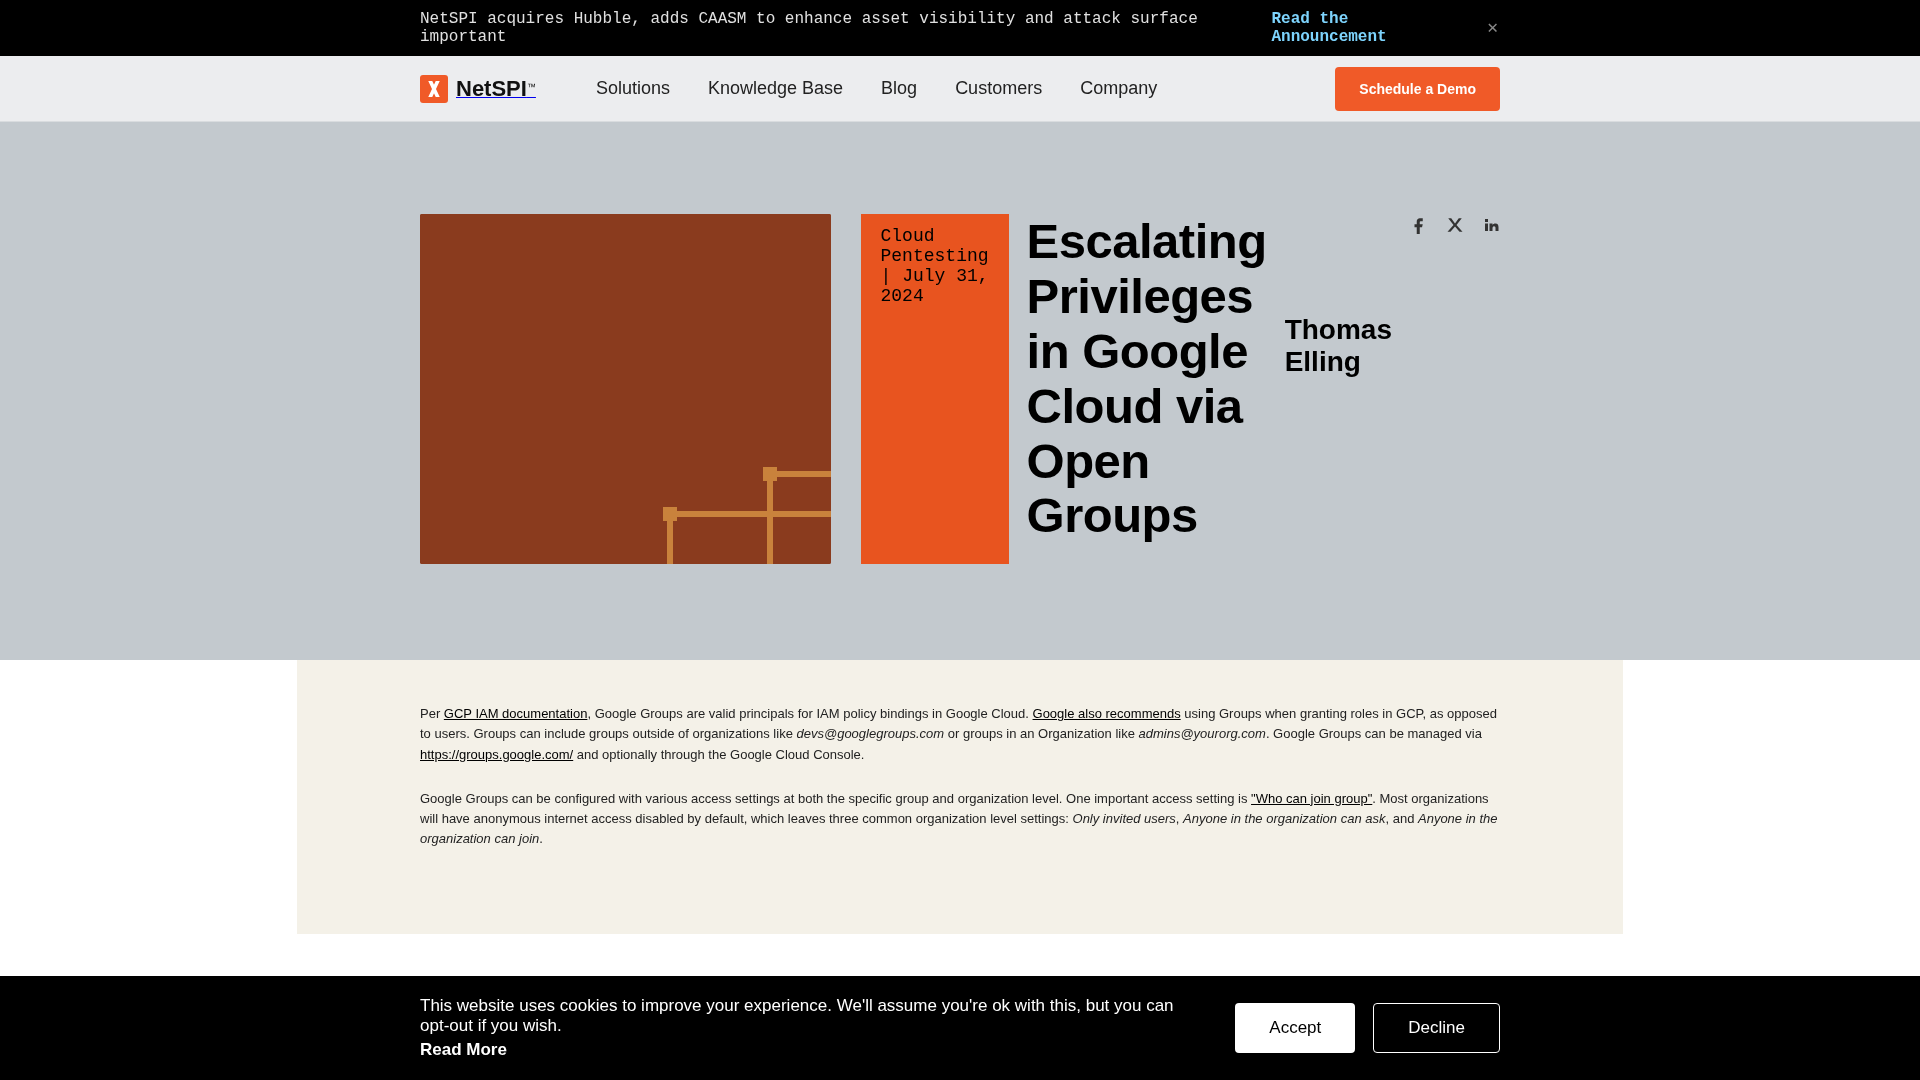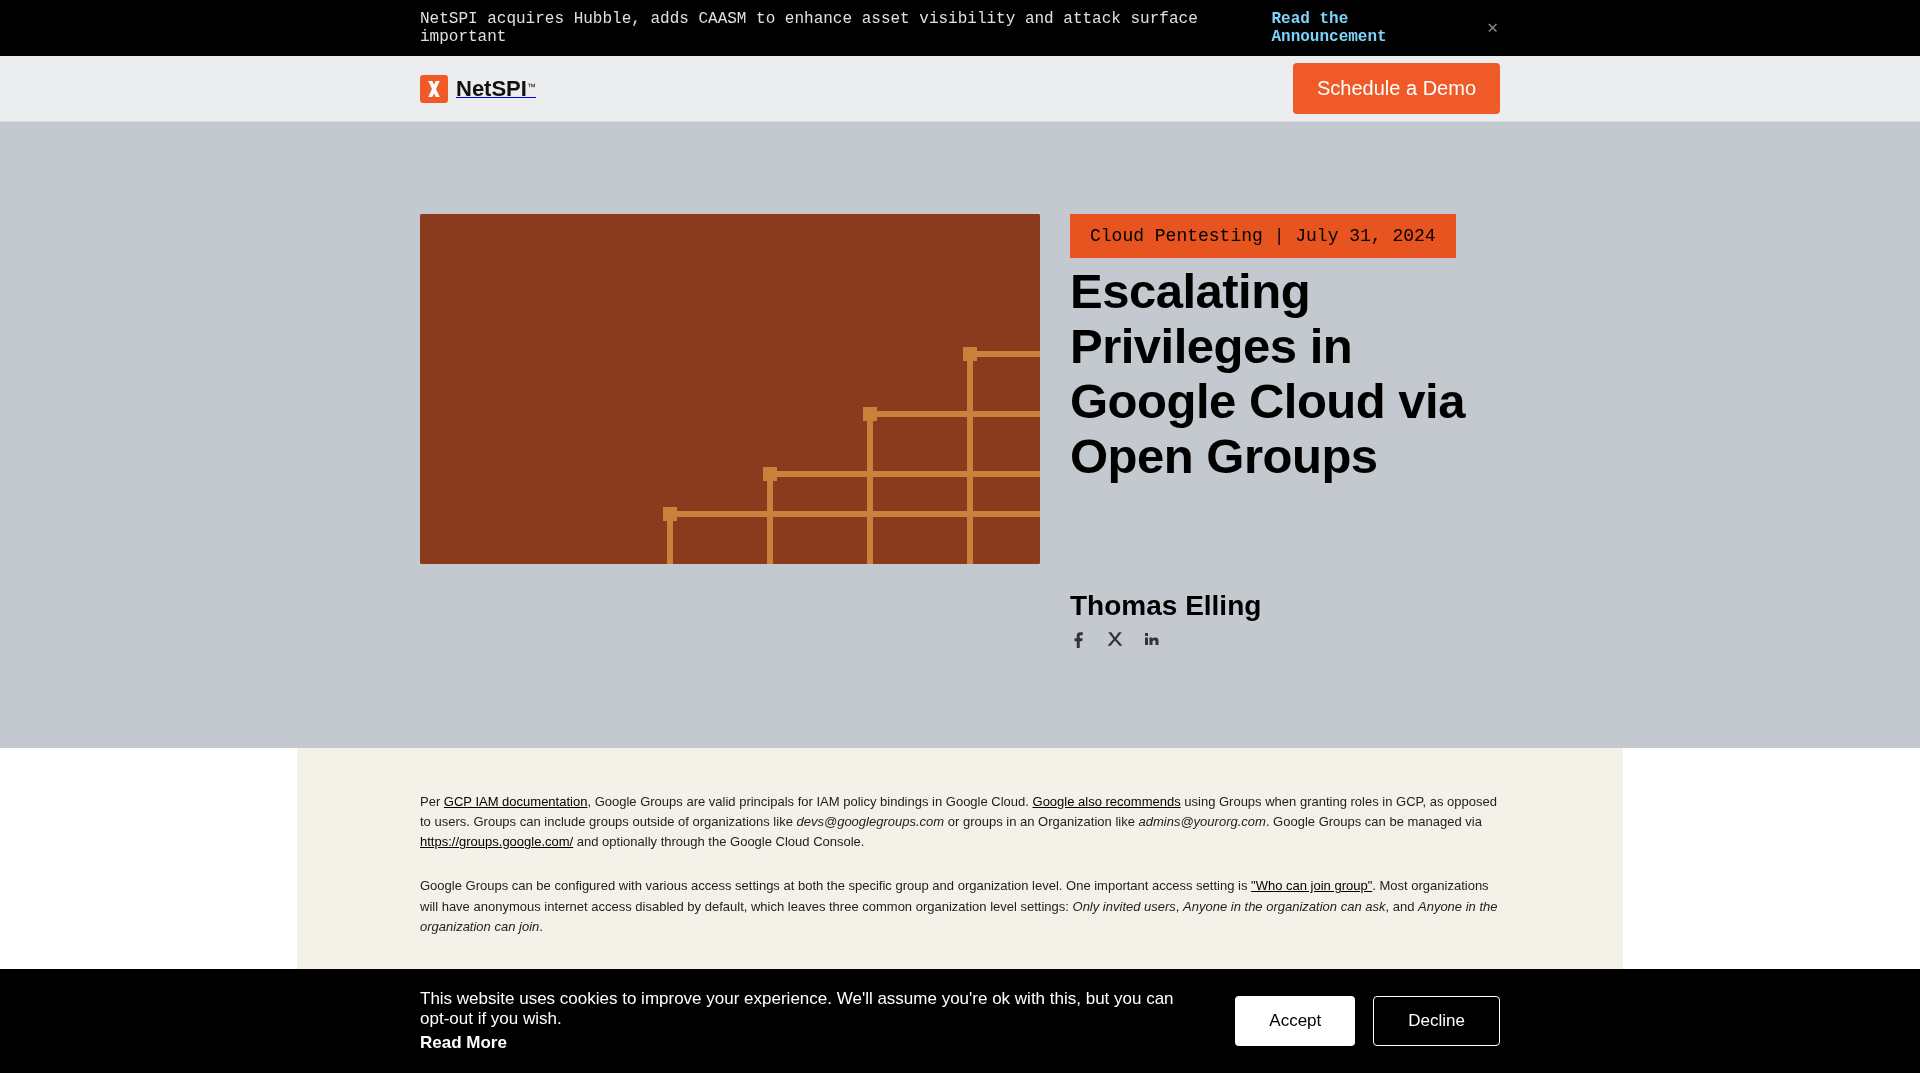--- a/index.html
+++ b/index.html
@@ -101,24 +101,24 @@
     display: flex; gap: 38px; margin-left: 60px;
   }
   .nav-links a {
     color: #222; text-decoration: none; font-size: 18px;
     font-weight: 400;
   }
   .nav-left { display: flex; align-items: center; }
   .cta-button {
     background: var(--orange);
     color: #fff;
-    font-weight: 400;
+    font-weight: 700;
     border: none;
     padding: 14px 24px;
-    font-size: 20px;
+    font-size: 14px;
     border-radius: 4px;
     cursor: pointer;
   }
 
   
   .hero {
     width: 100%;
     display: flex;
     justify-content: center;
     background: var(--header-gray);
@@ -142,22 +142,21 @@
     height: 350px;
     background: var(--brown-bg);
     position: relative;
     overflow: hidden;
     border-radius: 2px;
   }
   .hero-graphic svg { position: absolute; top:0; left:0; }
   .hero-meta {
     flex: 1;
     display: flex;
-    flex-direction: column;
-    gap: 6px;
+    gap: 18px;
   }
   .tag-pill {
     display: inline-block;
     background: var(--orange-darker);
     color: #000;
     font-family: "Courier New", monospace;
     padding: 12px 20px;
     font-size: 18px;
     width: fit-content;
   }
@@ -200,21 +199,21 @@
     line-height: 1.56;
     color: var(--text-body);
   }
   .body-inner p { margin: 0 0 24px 0; }
   .body-inner a { color: #000; text-decoration: underline; }
   .body-inner em { font-style: italic; }
 
   
   .cookie-banner {
     position: fixed;
-    left: 0; right: 0; bottom: 7px;
+    left: 0; right: 0; bottom: 0;
     background: #000;
     color: #fff;
     display: flex;
     align-items: center;
     justify-content: space-between;
     padding: 20px 420px;
     font-size: 17px;
   }
   .cookie-text { max-width: 760px; }
   .cookie-text .readmore {
@@ -245,20 +244,27 @@
   </div>
 </div>
 
 <nav class="navbar">
   <div class="navbar-inner">
     <div class="nav-left">
       <a href="#" class="brand">
         <span class="brand-mark"></span>
         <span><span class="brand-name">NetSPI</span><span class="brand-tm">™</span></span>
       </a>
+      <div class="nav-links">
+        <a href="#">Solutions</a>
+        <a href="#">Knowledge Base</a>
+        <a href="#">Blog</a>
+        <a href="#">Customers</a>
+        <a href="#">Company</a>
+      </div>
     </div>
     <button class="cta-button">Schedule a Demo</button>
   </div>
 </nav>
 
 <div class="hero">
   <div class="hero-card">
     <div class="hero-inner">
       <div class="hero-graphic">
         <svg viewBox="0 0 620 350" width="620" height="350">

